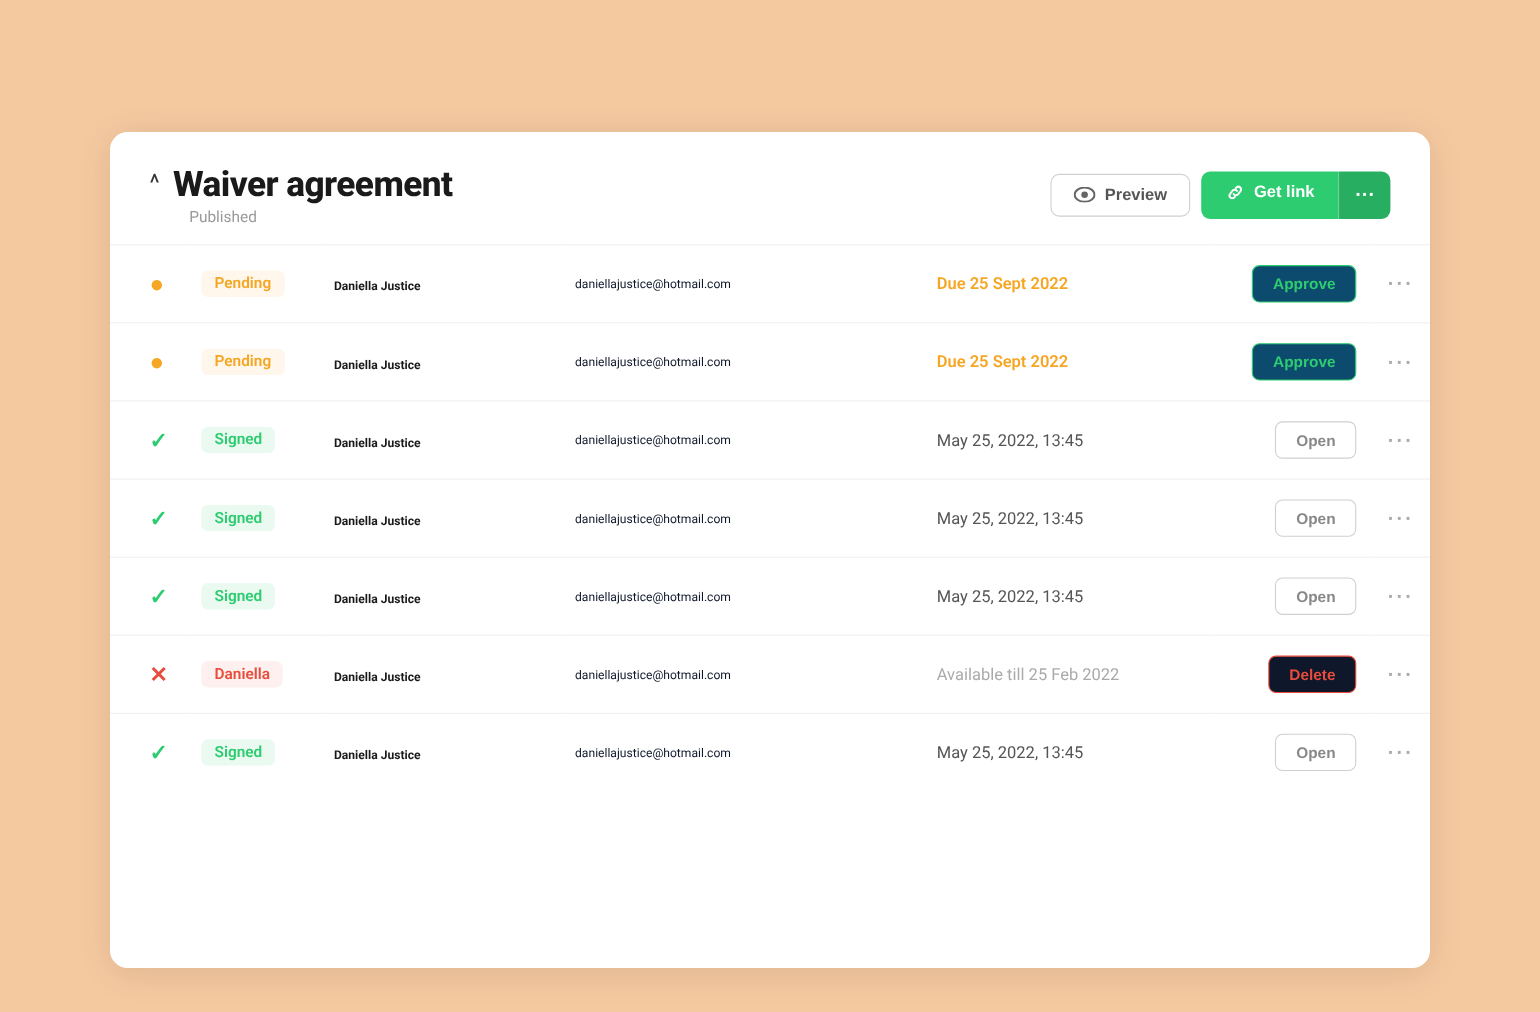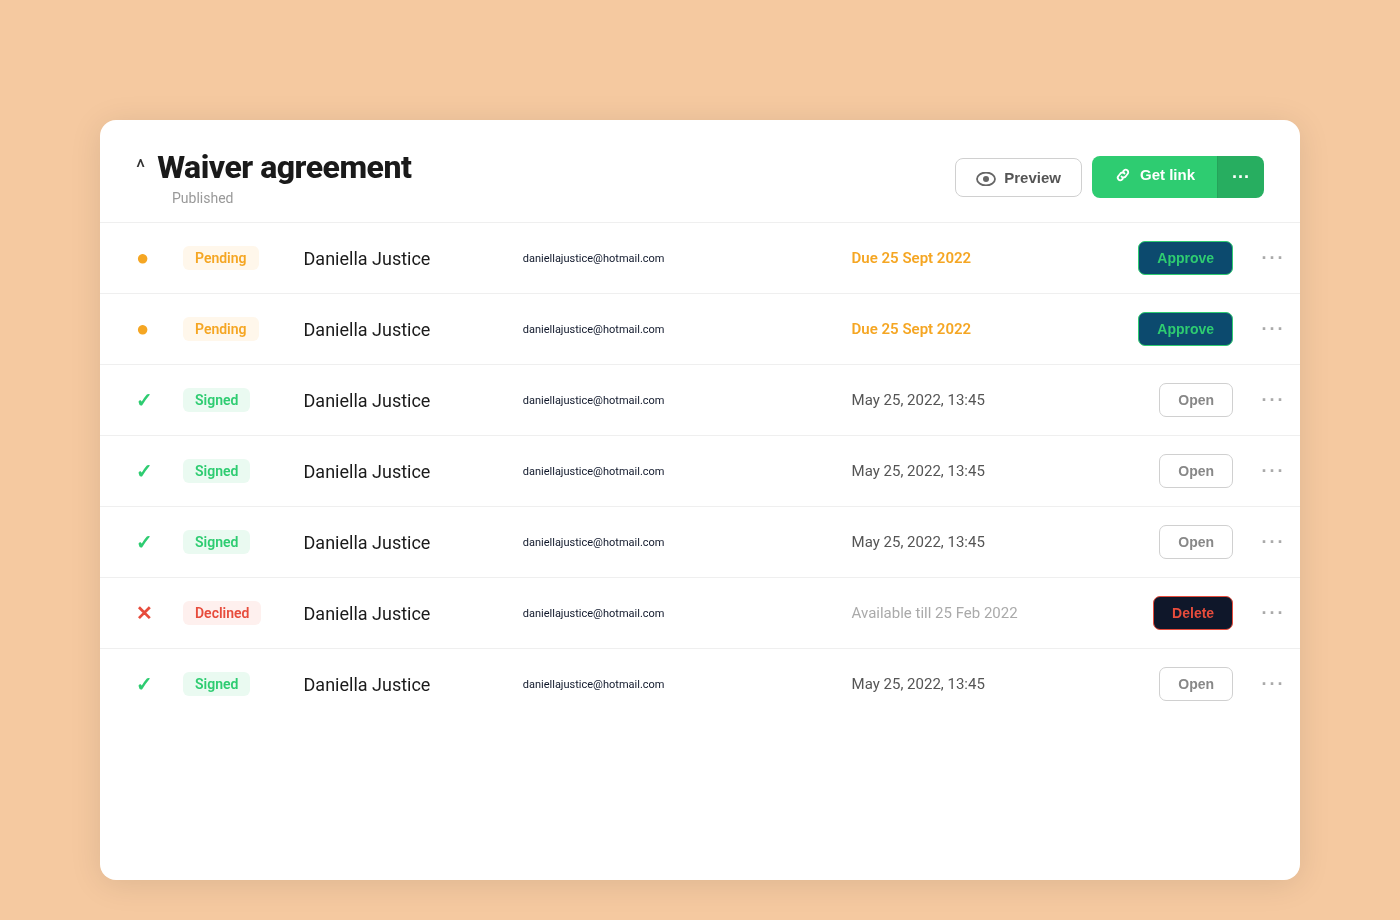--- a/index.html
+++ b/index.html
@@ -65,21 +65,21 @@
     }
 
     .header-actions {
       display: flex;
       align-items: center;
       gap: 10px;
     }
 
     .btn-preview {
       display: flex;
-      align-items: flex-end;
+      align-items: center;
       gap: 8px;
       padding: 10px 20px;
       border: 1.5px solid #d0d0d0;
       border-radius: 8px;
       background: #fff;
       color: #555;
       font-size: 15px;
       font-weight: 600;
       cursor: pointer;
     }
@@ -169,23 +169,23 @@
       font-size: 22px;
     }
 
     .icon-x {
       color: #e74c3c;
       font-size: 20px;
       font-weight: 700;
     }
 
     .name-cell {
-      font-weight: 400;
+      font-weight: 700;
       color: #1a1a1a;
-      font-size: 18px;
+      font-size: 11px;
     }
 
     .date-due {
       color: #f5a623;
       font-weight: 600;
       font-size: 15px;
     }
 
     .date-available {
       color: #aaa;
@@ -359,21 +359,21 @@
       <span class="">May 25, 2022, 13:45</span>
     </td>
     <td class="td-action"><button class="btn-open">Open</button></td>
     <td class="td-dots">
       <button class="dots-btn">···</button>
     </td>
   </tr>
         <tr class="table-row">
     <td class="td-icon"><span class="icon-x">✕</span></td>
     <td class="td-status">
-      <span class="status-badge status-declined">Declined</span>
+      <span class="status-badge status-declined">Daniella</span>
     </td>
     <td class="td-name">
       <span class="name-cell">Daniella Justice</span>
     </td>
     <td class="td-email">daniellajustice@hotmail.com</td>
     <td class="td-date">
       <span class="date-available">Available till 25 Feb 2022</span>
     </td>
     <td class="td-action"><button class="btn-delete">Delete</button></td>
     <td class="td-dots">

